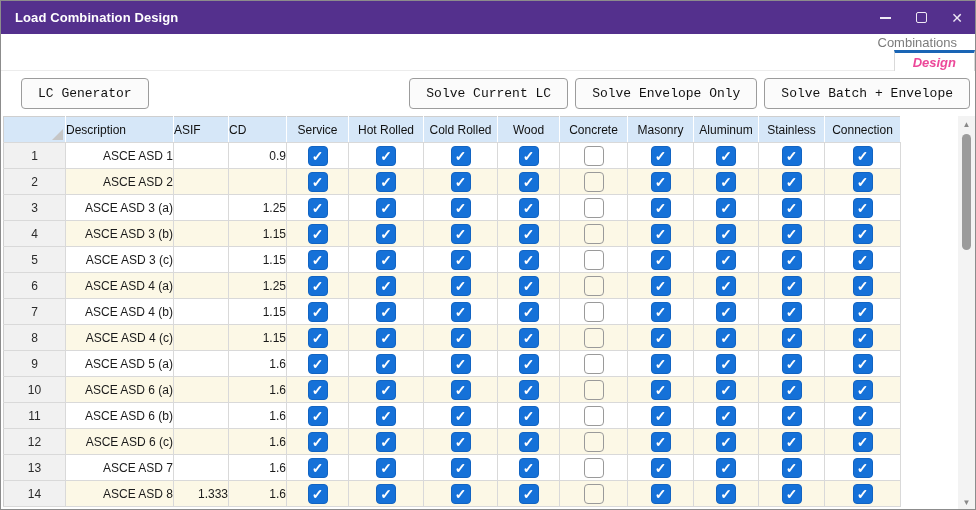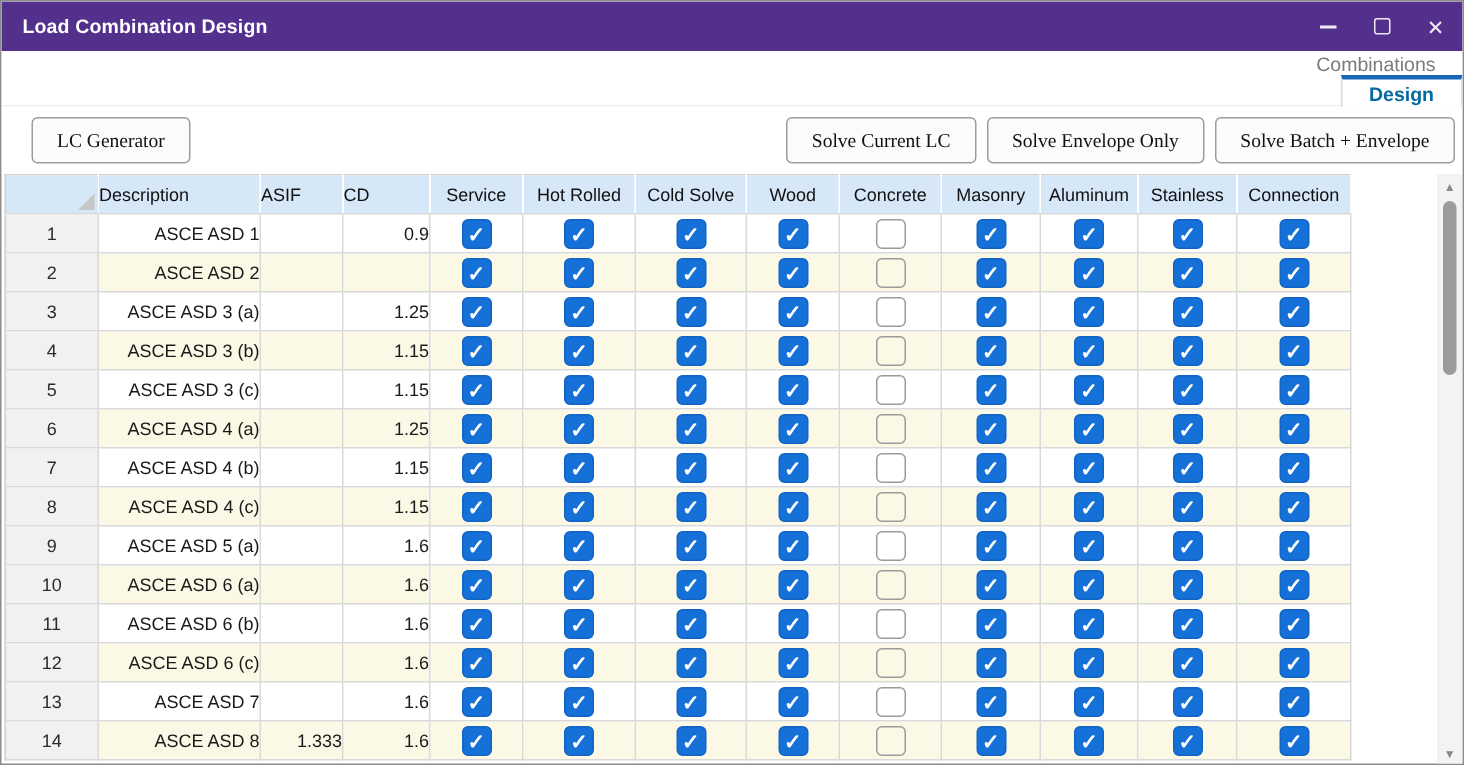--- a/index.html
+++ b/index.html
@@ -32,31 +32,31 @@
   
   .tabstrip {
     height:37px; background:#ffffff; display:flex; align-items:flex-end;
     padding-left:8px; border-bottom:1px solid #ececec;flex-direction:column;
   }
   .tab {
     font-size:13px; padding:0 18px; height:31px; display:flex; align-items:center;
     color:#7b7b7b; cursor:pointer;
   }
   .tab.active {
-    color:#0369a1; font-weight:700; background:#ffffff; height:36px;
+    color:#ec4899; font-weight:700; background:#ffffff; height:36px;
     border:1px solid #d9d9d9; border-bottom:none; border-top:3px solid #1a65b5;
-    margin-bottom:-1px; position:relative; z-index:2;
+    margin-bottom:-1px; position:relative; z-index:2;font-style:italic;
   }
 
   
   .toolbar {
     height:45px; background:#ffffff; display:flex; align-items:center;
   }
   .btn {
-    font-family:Liberation Serif, serif;
+    font-family:Liberation Mono, monospace;
     font-size:13px; color:#111; height:31px; padding:0 16px;
     background:#fbfbfb; border:1px solid #9c9c9c; border-radius:4px;
     cursor:pointer; white-space:nowrap;
   }
   .btn-lcgen { margin-left:20px; }
   .toolbar .spacer { flex:1; }
   .btn-group { display:flex; gap:7px; margin-right:5px; }
 
   
   .table-area { position:relative; height:394px;border-radius:18px; }
@@ -173,21 +173,21 @@
       <thead>
         <tr>
             <th class="corner">
               <span class="corner-tri"></span>
             </th>
             <th class="h-text">Description</th>
             <th class="h-text">ASIF</th>
             <th class="h-text">CD</th>
             <th class="h-check">Service</th>
             <th class="h-check">Hot Rolled</th>
-            <th class="h-check">Cold Solve</th>
+            <th class="h-check">Cold Rolled</th>
             <th class="h-check">Wood</th>
             <th class="h-check">Concrete</th>
             <th class="h-check">Masonry</th>
             <th class="h-check">Aluminum</th>
             <th class="h-check">Stainless</th>
             <th class="h-check">Connection</th>
           </tr>
       </thead>
       <tbody>
           <tr>

